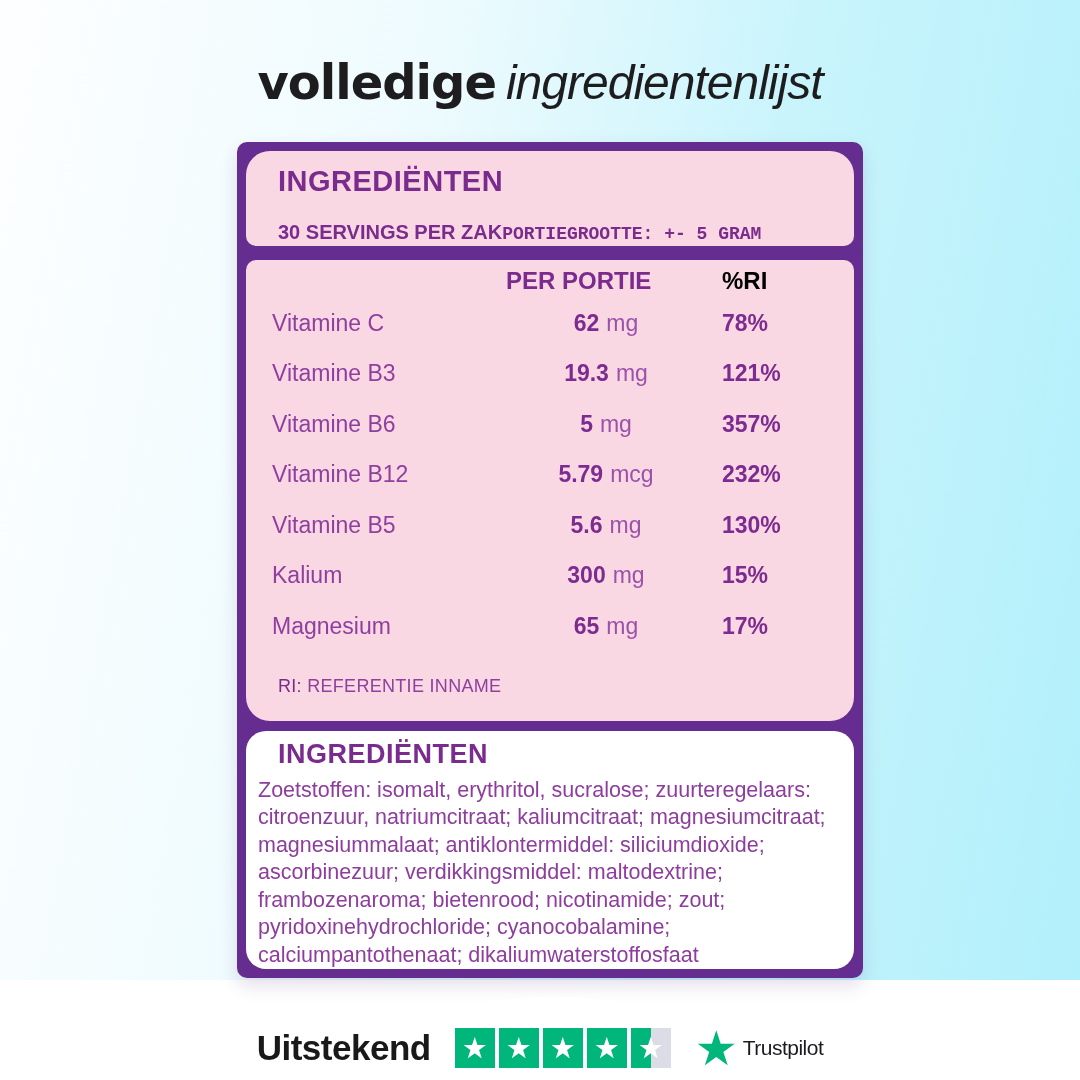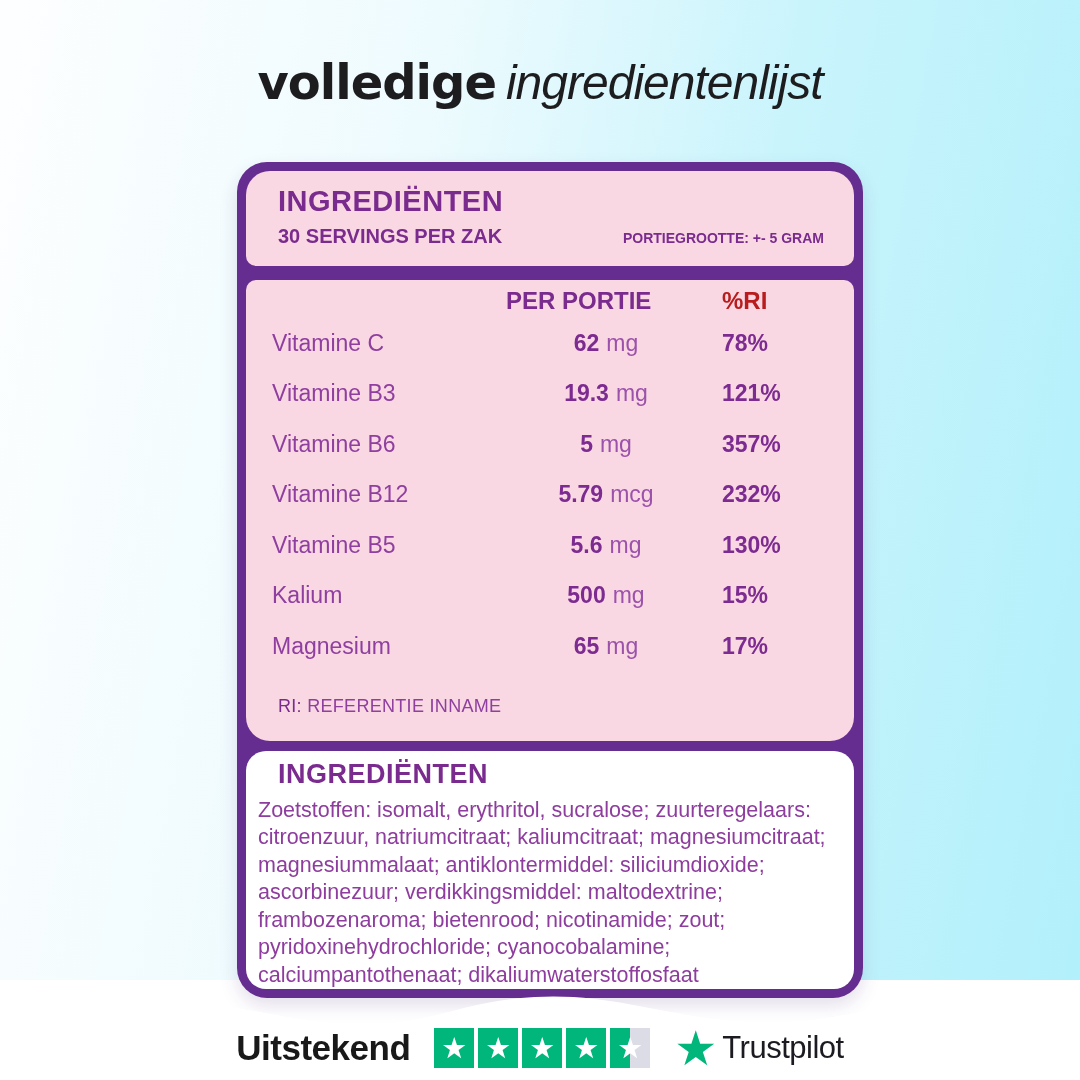--- a/index.html
+++ b/index.html
@@ -16,52 +16,52 @@
   .page-title {
     position:absolute; top:54px; left:0; width:100%;
     text-align:center; color:#1d1d1f; font-size:48px; letter-spacing:-1px;
     white-space:nowrap;
   }
   .t-bold  { font-family:"DejaVu Sans", sans-serif; font-weight:800; }
   .t-italic{ font-family:"Liberation Sans", sans-serif; font-style:italic; font-weight:400; margin-left:10px; }
 
   
   .card {
-    position:absolute; left:237px; top:162px; width:626px; height:836px;
-    background:#662d91; border-radius:30px; padding:9px;
+    position:absolute; left:237px; top:142px; width:626px; height:836px;
+    background:#662d91; border-radius:10px; padding:9px;
     display:flex; flex-direction:column;
     box-shadow:0 8px 18px rgba(80,40,120,0.15);
   }
   .panel-header {
     height:96px; background:#f9d7e3;
     border-radius:24px 24px 10px 10px;
     padding:14px 30px 0 32px;
   }
   .nf-title {
     color:#7a2b8e; font-weight:700; font-size:29px; letter-spacing:0.5px;
   }
   .hdr-row {
-    margin-top:7px; display:flex; justify-content:space-between; align-items:baseline;
-    color:#7a2b8e; font-weight:700; font-size:20px;gap:41px;
-  }
-  .hdr-row .portion { font-size:14px; }
+    margin-top:23px; display:flex; justify-content:flex-start; align-items:baseline;
+    color:#7a2b8e; font-weight:700; font-size:20px;
+  }
+  .hdr-row .portion { font-size:18px;font-family:Liberation Mono, monospace; }
 
   .divider { height:14px; background:#662d91; }
 
   .panel-table {
     position:relative; height:465px; background:#f9d7e3;
     border-radius:10px 10px 24px 24px;
     padding:0 0 0 26px;
   }
   .tgrid-head, .trow {
     display:grid; grid-template-columns:234px 200px auto; align-items:center;
   }
   .tgrid-head { height:38px; padding-top:4px; }
   .col-val { color:#7a2b8e; font-weight:700; font-size:24px; }
-  .col-ri  { padding-left:16px; color:#b91c1c; font-weight:700; font-size:24px; }
+  .col-ri  { padding-left:16px; color:#000000; font-weight:700; font-size:24px; }
   .trow { height:50.5px; }
   .c-name { color:#8e3f9f; font-size:23px; }
   .c-val  { text-align:center; font-size:23px; color:#7c2b90; }
   .c-val b { font-weight:700; color:#7c2b90;margin-top:48px; }
   .c-val .unit { font-weight:400; color:#9b52ab; margin-left:7px; }
   .c-ri   { padding-left:16px; font-weight:700; font-size:23px; color:#7c2b90; }
   .footnote {
     position:absolute; left:32px; bottom:24px; font-size:18px; letter-spacing:0.3px;
   }
   .footnote b { color:#7a2b8e; font-weight:400; }
@@ -97,21 +97,21 @@
     font-family:"DejaVu Sans", sans-serif;
   }
   .star-box.half {
     background:linear-gradient(to right, #00b67a 0 50%, #dcdce6 50% 100%);
   }
   .tp-logo { display:flex; align-items:center; gap:5px; }
   .tp-star {
     color:#00b67a; font-size:48px; line-height:40px;
     font-family:"DejaVu Sans", sans-serif;
   }
-  .tp-name { color:#1b1b21; font-size:31px; letter-spacing:-0.5px; }
+  .tp-name { color:#1b1b21; font-size:21px; letter-spacing:-0.5px; }
 </style>
 </head>
 <body>
 
 <div class="canvas">
 
   <div class="page-title">
     <span class="t-bold">volledige</span><span class="t-italic">ingredientenlijst</span>
   </div>
 
@@ -154,21 +154,21 @@
         <span class="c-val"><b>5.79</b><span class="unit">mcg</span></span>
         <span class="c-ri">232%</span>
       </div>
       <div class="trow">
         <span class="c-name">Vitamine B5</span>
         <span class="c-val"><b>5.6</b><span class="unit">mg</span></span>
         <span class="c-ri">130%</span>
       </div>
       <div class="trow">
         <span class="c-name">Kalium</span>
-        <span class="c-val"><b>500</b><span class="unit">mg</span></span>
+        <span class="c-val"><b>300</b><span class="unit">mg</span></span>
         <span class="c-ri">15%</span>
       </div>
       <div class="trow">
         <span class="c-name">Magnesium</span>
         <span class="c-val"><b>65</b><span class="unit">mg</span></span>
         <span class="c-ri">17%</span>
       </div>
 
       <div class="footnote">
         <b>RI:</b>

